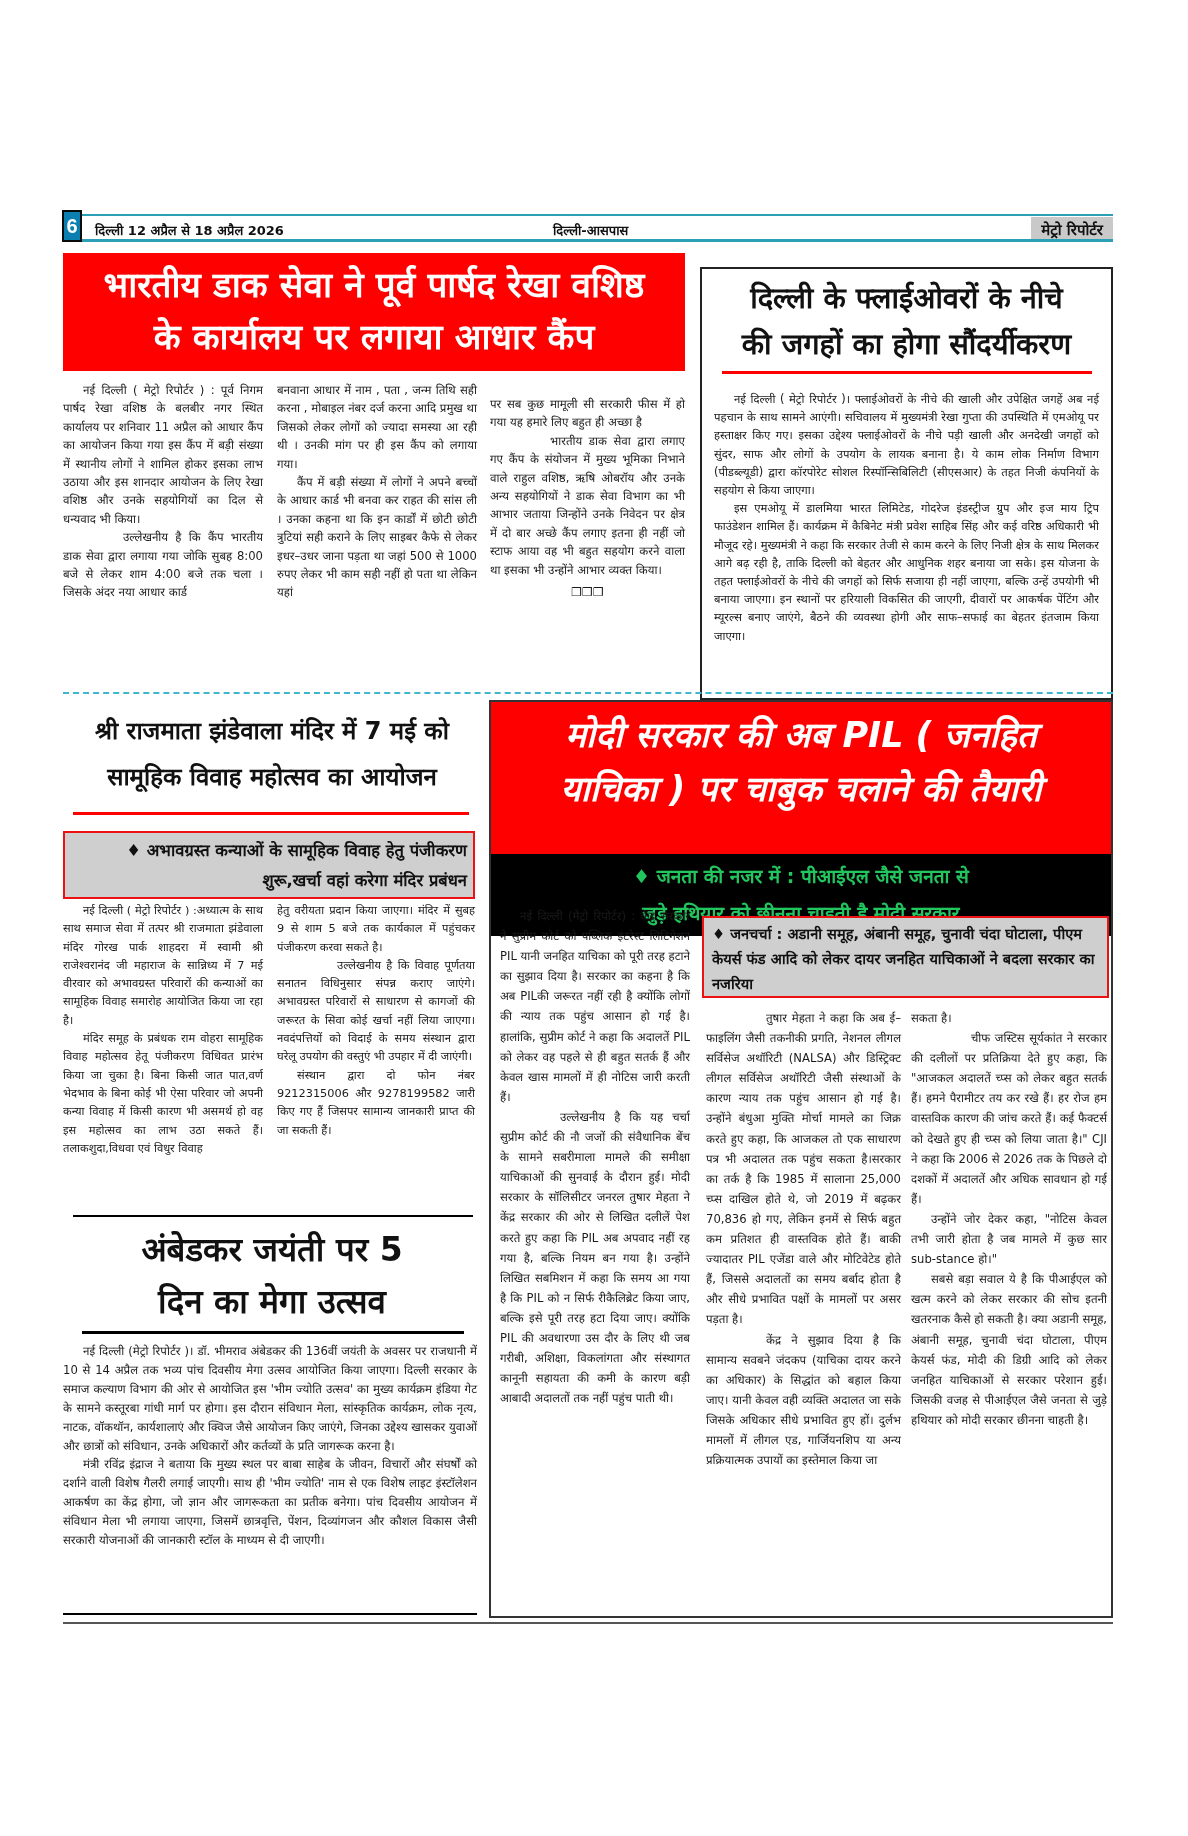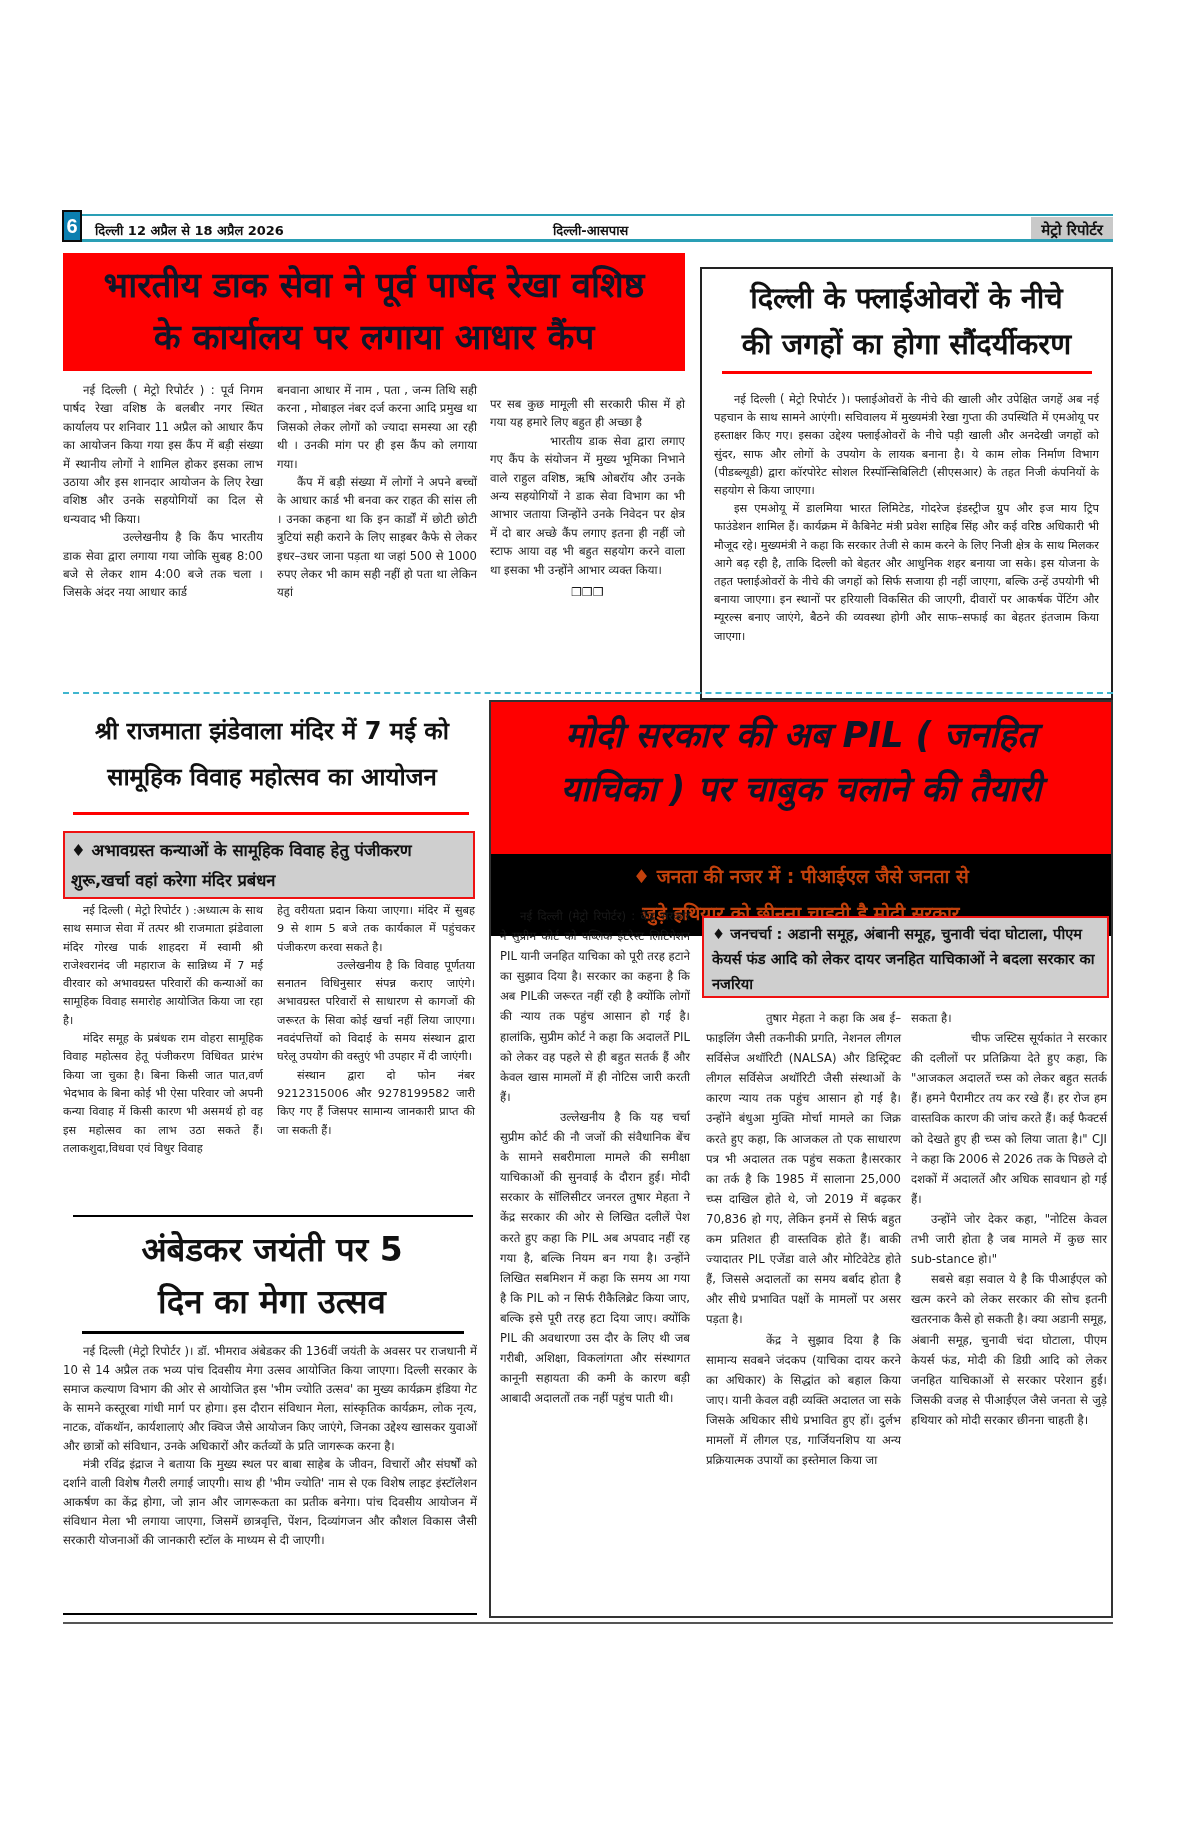--- a/index.html
+++ b/index.html
@@ -11,23 +11,23 @@
   .body-text p { text-indent: 20px; }
   .body-text p.indent-big { text-indent: 60px; }
 
   
   .page-header { left: 63px; top: 214px; width: 1050px; height: 28px; border-top: 2px solid #2a9fb5; border-bottom: 3px solid #2a9fb5; display: flex; align-items: center; }
   .page-num { position: absolute; left: -1px; top: -6px; width: 20px; height: 32px; background: #0b7fb0; color: #fff; font-weight: bold; font-size: 20px; font-family: "Liberation Sans", sans-serif; display: flex; align-items: center; justify-content: center; border: 2px solid #0a0a0a; }
   .hdr-date { position: absolute; left: 32px; top: 5px; font-size: 13px; font-weight: bold; }
   .hdr-section { position: absolute; left: 490px; top: 5px; font-size: 13px; font-weight: bold; }
   .hdr-brand { position: absolute; right: 0; top: 1px; height: 22px; padding: 2px 10px; background: #c9c9c9; font-size: 15px; font-weight: bold; }
 
-  .red-banner { background: #fe0000; color: #0f172a; font-weight: bold; font-family: "DejaVu Sans", sans-serif; text-align: center; }
+  .red-banner { background: #fe0000; color: #ffffff; font-weight: bold; font-family: "DejaVu Sans", sans-serif; text-align: center; }
   .gray-box { background: #cfcfcf; border: 2px solid #e11; font-weight: bold; color: #111; }
-  .black-bar { background: #000; color: #c2410c; font-weight: bold; text-align: center; }
+  .black-bar { background: #000; color: #22c55e; font-weight: bold; text-align: center; }
   .rule-red { height: 4px; background: #fe0000; }
   .rule-black { height: 2px; background: #000; }
   .dashed { border-top: 2px dashed #3fb6cf; height: 0; }
   .boxed { border: 2px solid #222; margin-top: 20px; }
 </style>
 </head>
 <body>
 
 <div class="abs page-header">
   <div class="page-num">6</div>
@@ -68,21 +68,21 @@
 </div>
 
 <div class="abs dashed" style="left:63px; top:692px; width:1050px;"></div>
 
 <div class="abs" style="left:63px; top:708px; width:418px; text-align:center; font-weight:bold; font-size:24px; line-height:46px;">
   <div style="white-space:nowrap;">श्री राजमाता झंडेवाला मंदिर में 7 मई को</div>
   <div style="white-space:nowrap;">सामूहिक विवाह महोत्सव का आयोजन</div>
 </div>
 <div class="abs rule-red" style="left:73px; top:812px; width:396px; height:3px;"></div>
 
-<div class="abs gray-box" style="left:63px; top:831px; width:412px; height:68px; padding:3px 6px; font-size:16.5px; line-height:30px; text-align:left;">
+<div class="abs gray-box" style="left:63px; top:831px; width:412px; height:68px; padding:3px 6px; font-size:16.5px; line-height:30px; text-align:right;">
   <span>♦ अभावग्रस्त कन्याओं के सामूहिक विवाह हेतु पंजीकरण शुरू,खर्चा वहां करेगा मंदिर प्रबंधन</span>
 </div>
 
 <div class="abs body-text" style="left:63px; top:902px; width:200px; font-size:11.3px; line-height:18.3px;">
   <p>नई दिल्ली ( मेट्रो रिपोर्टर ) :अध्यात्म के साथ साथ समाज सेवा में तत्पर श्री राजमाता झंडेवाला मंदिर गोरख पार्क शाहदरा में स्वामी श्री राजेश्वरानंद जी महाराज के सान्निध्य में 7 मई वीरवार को अभावग्रस्त परिवारों की कन्याओं का सामूहिक विवाह समारोह आयोजित किया जा रहा है।</p>
   <p>मंदिर समूह के प्रबंधक राम वोहरा सामूहिक विवाह महोत्सव हेतू पंजीकरण विधिवत प्रारंभ किया जा चुका है। बिना किसी जात पात,वर्ण भेदभाव के बिना कोई भी ऐसा परिवार जो अपनी कन्या विवाह में किसी कारण भी असमर्थ हो वह इस महोत्सव का लाभ उठा सकते हैं।तलाकशुदा,विधवा एवं विधुर विवाह</p>
 </div>
 <div class="abs body-text" style="left:277px; top:902px; width:198px; font-size:11.3px; line-height:18.3px;">
   <p style="text-indent:0">हेतु वरीयता प्रदान किया जाएगा। मंदिर में सुबह 9 से शाम 5 बजे तक कार्यकाल में पहुंचकर पंजीकरण करवा सकते है।</p>
   <p class="indent-big">उल्लेखनीय है कि विवाह पूर्णतया सनातन विधिनुसार संपन्न कराए जाएंगे।अभावग्रस्त परिवारों से साधारण से कागजों की जरूरत के सिवा कोई खर्चा नहीं लिया जाएगा। नवदंपत्तियों को विदाई के समय संस्थान द्वारा घरेलू उपयोग की वस्तुएं भी उपहार में दी जाएंगी।</p>

